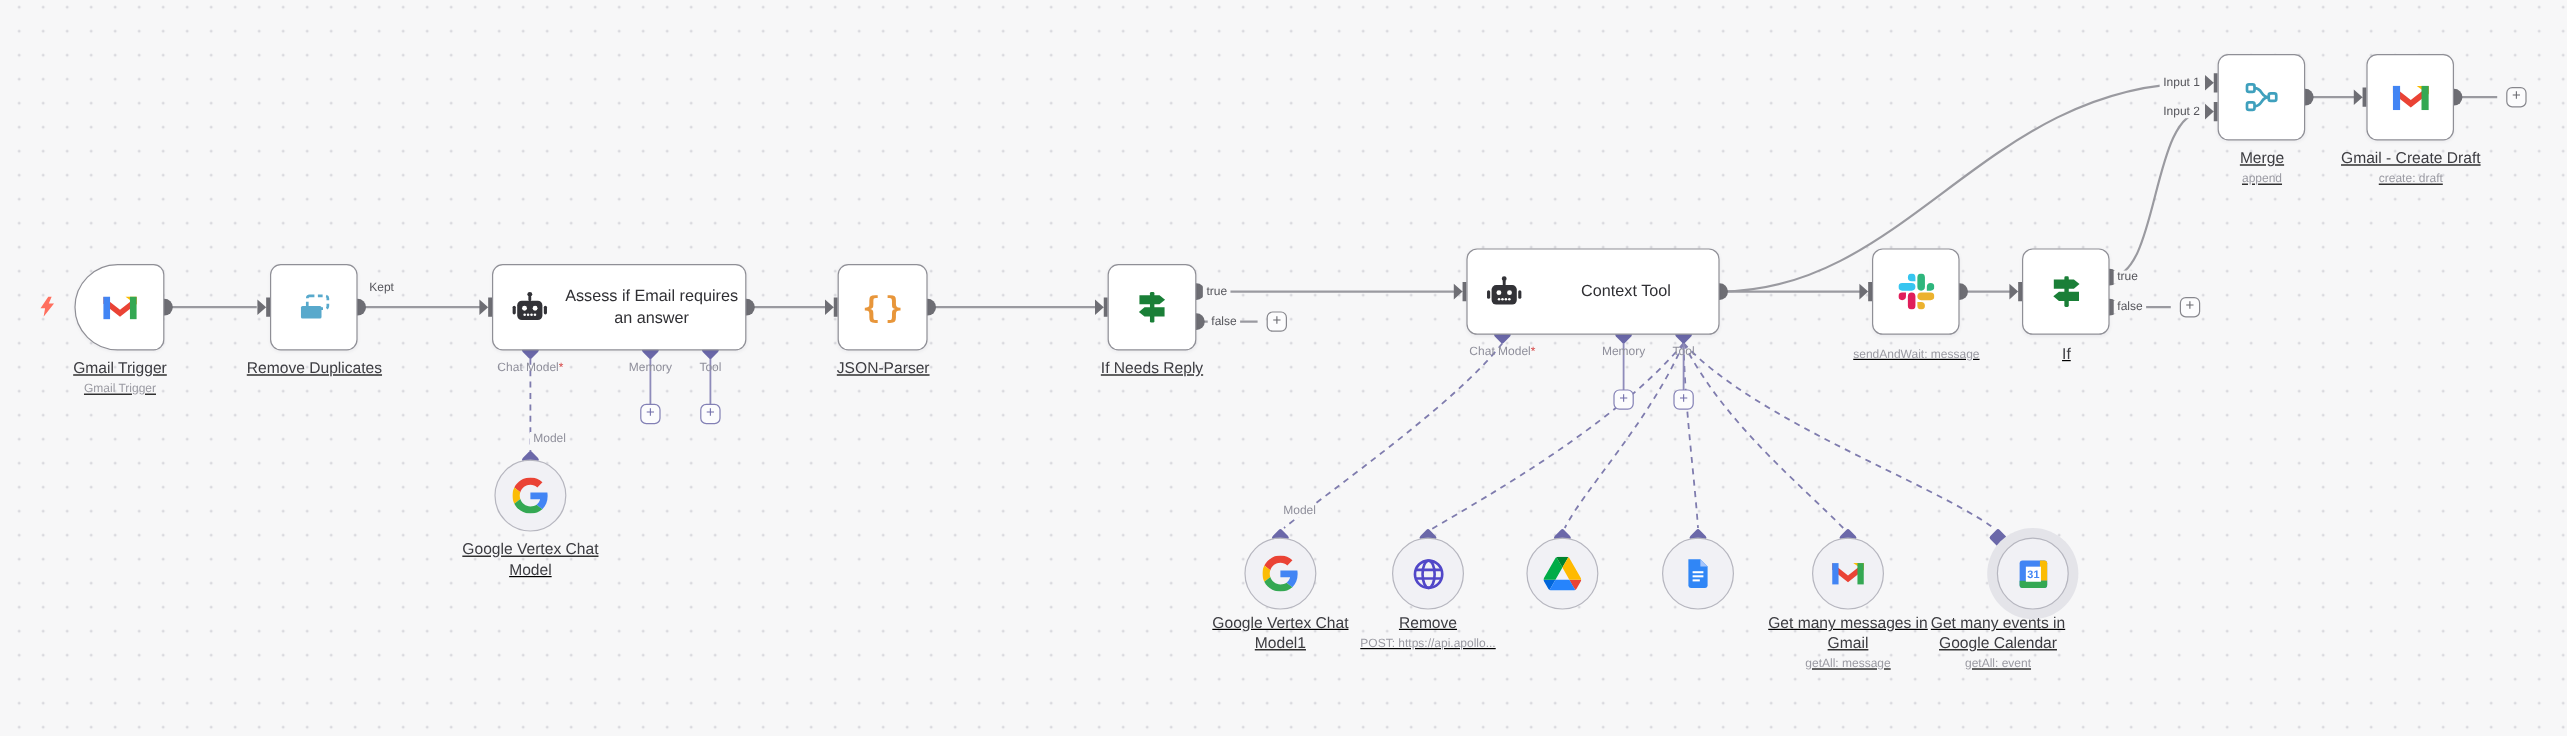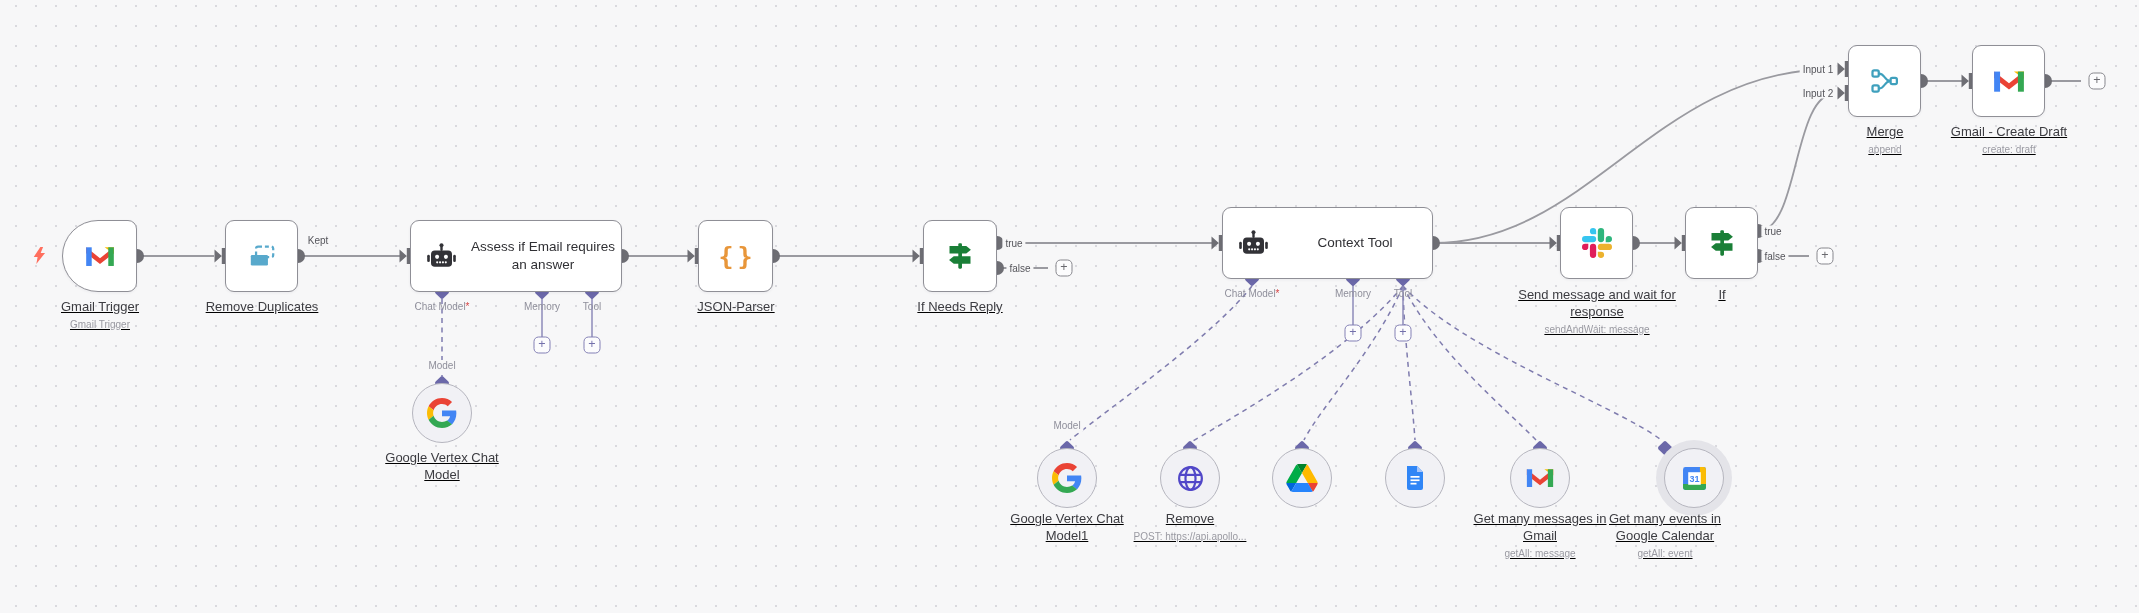--- a/index.html
+++ b/index.html
@@ -32,21 +32,21 @@
   }
   .circle-node.halo{box-shadow:0 0 0 8px #e4e4e9;}
   .nlabel{position:absolute;transform:translateX(-50%);text-align:center;text-decoration:underline;}
   .nl-main{font-size:13px;line-height:1.3;color:#3c3c41;font-weight:500;}
   .nsub{font-size:10px;color:#9a9aa2;font-weight:400;margin-top:3px;}
   .port-label{
     position:absolute;transform:translateX(-50%);white-space:nowrap;
     font-size:10px;color:#8f8f9b;
   }
   .req{color:#d64545;}
-  .with-bg{background:#f7f7f8;padding:0 3px;}
+  .with-bg{background:#f7f7f8;padding:0 3px;margin-left:16px;}
   .conn-label{
     position:absolute;transform:translate(-50%,-50%);white-space:nowrap;
     font-size:10px;color:#55555b;background:#f7f7f8;padding:0 3px;text-align:right;
   }
   .plus-btn{
     position:absolute;transform:translate(-50%,-50%);
     width:17px;height:17px;box-sizing:border-box;border-radius:5px;
     background:#fcfcfd;border:1.6px solid #87878d;color:#6a6a70;
     font-size:12.5px;line-height:13px;text-align:center;font-weight:400;
   }
@@ -374,21 +374,20 @@
   <div class="nlabel" style="left:442px;top:450px;width:126px">
     <div class="nl-main">Google Vertex Chat Model</div>
   </div>
   <div class="nlabel" style="left:736px;top:299px;width:130px">
     <div class="nl-main">JSON-Parser</div>
   </div>
   <div class="nlabel" style="left:960px;top:299px;width:130px">
     <div class="nl-main">If Needs Reply</div>
   </div>
   <div class="nlabel" style="left:1597px;top:287px;width:170px">
-    <div class="nl-main">Send message and wait for response</div>
     <div class="nsub">sendAndWait: message</div>
   </div>
   <div class="nlabel" style="left:1722px;top:287px;width:100px">
     <div class="nl-main">If</div>
   </div>
   <div class="nlabel" style="left:1885px;top:124px;width:120px">
     <div class="nl-main">Merge</div>
     <div class="nsub">append</div>
   </div>
   <div class="nlabel" style="left:2009px;top:124px;width:170px">

